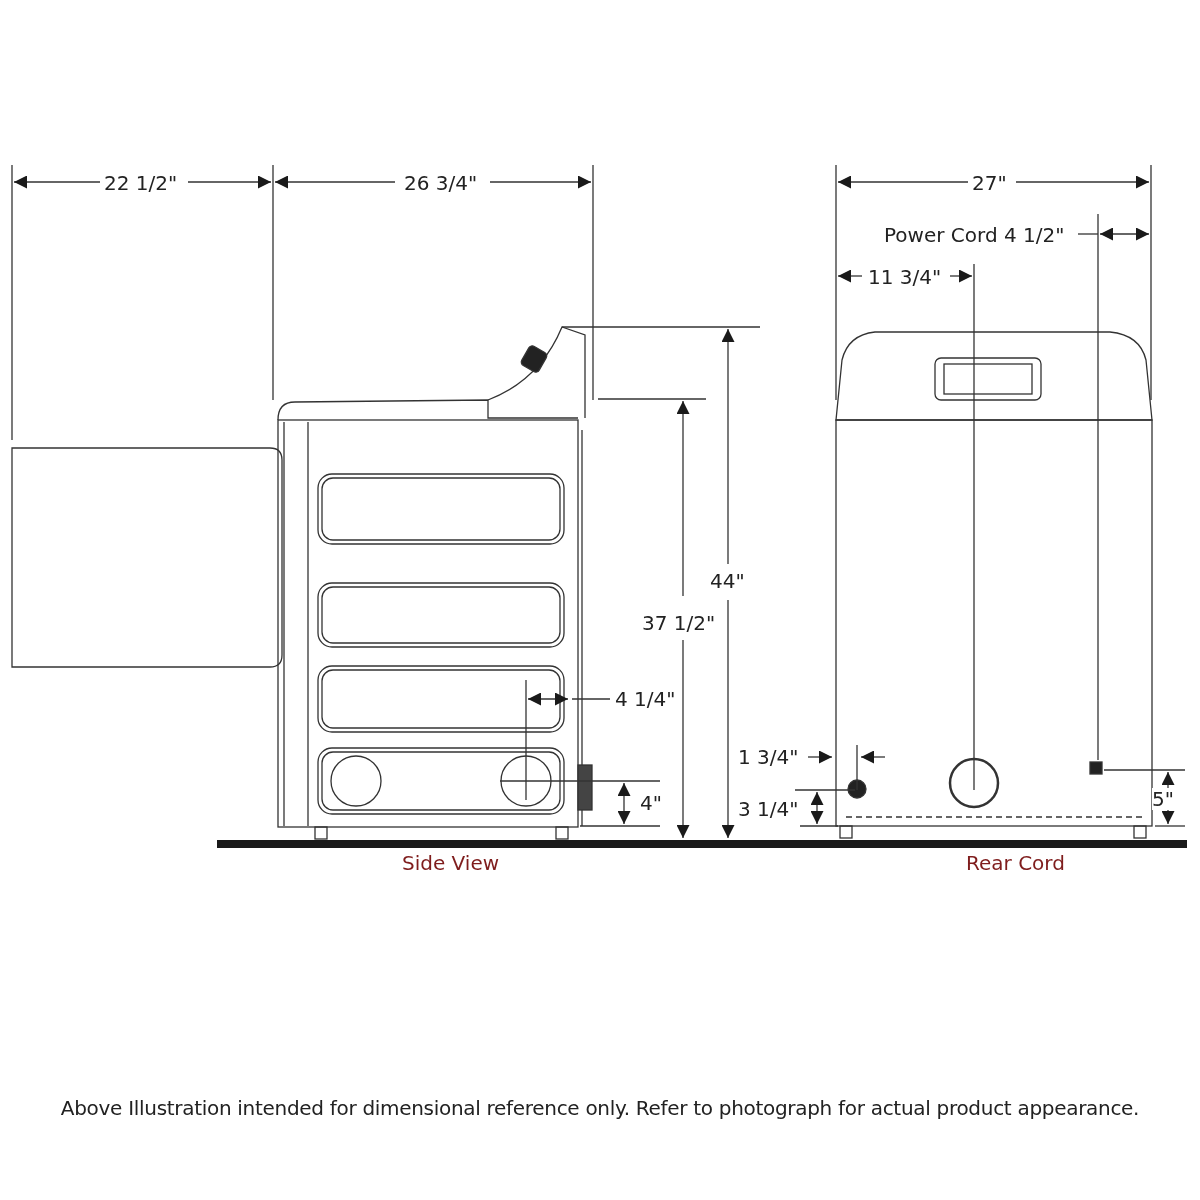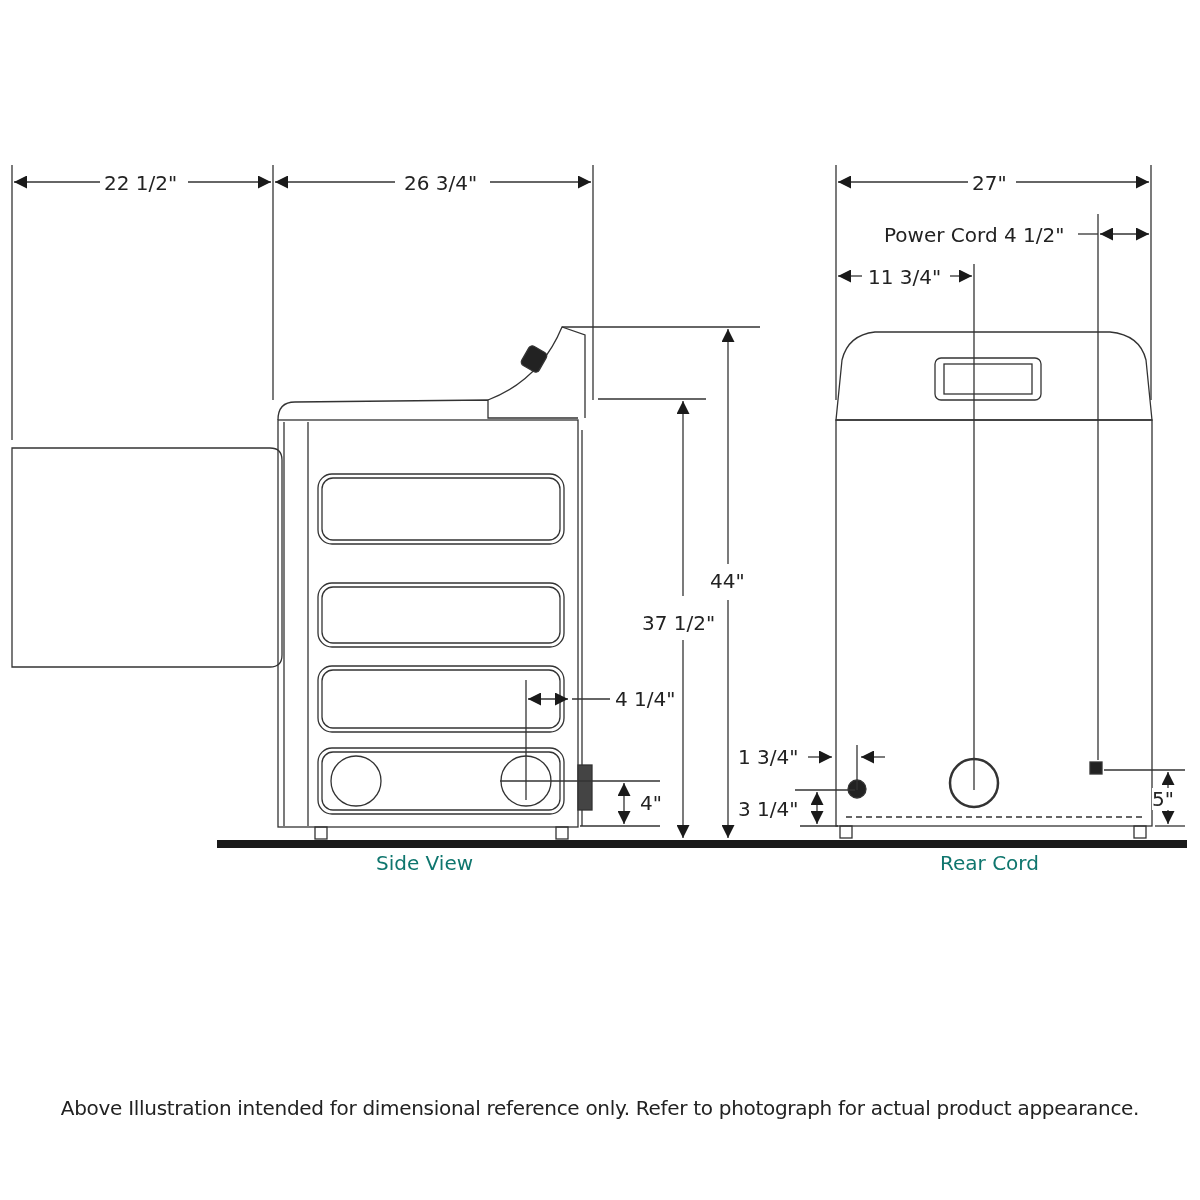--- a/index.html
+++ b/index.html
@@ -1,20 +1,20 @@
 <!DOCTYPE html>
 <html><head>
 <meta charset="utf-8">
 <style>
   html, body { margin: 0; padding: 0; background: #ffffff; }
   body { width: 1200px; height: 1200px; position: relative; overflow: hidden;
          font-family: "DejaVu Sans", sans-serif; color: #1a1a1a; }
   svg { position: absolute; left: 0; top: 0; }
   .lbl { position: absolute; font-size: 20px; line-height: 22px; background: #fff; padding: 0 4px; white-space: nowrap; color: #222; }
-  .cap { position: absolute; font-size: 20px; line-height: 22px; white-space: nowrap; color: #0f766e; }
+  .cap { position: absolute; font-size: 20px; line-height: 22px; white-space: nowrap; color: #7f1d1d; margin-left: 26px; }
   .footnote { position: absolute; left: 0; width: 1200px; top: 1096px; text-align: center; font-size: 20px; color: #222; letter-spacing: -0.3px; }
 </style>
 </head>
 <body>
 
 <svg width="1200" height="1200" viewBox="0 0 1200 1200">
   <defs>
     <marker id="ah" viewBox="0 0 10 10" refX="10" refY="5" markerWidth="10" markerHeight="10" orient="auto-start-reverse">
       <path d="M0,0 L10,5 L0,10 z" fill="#1a1a1a"></path>
     </marker>

